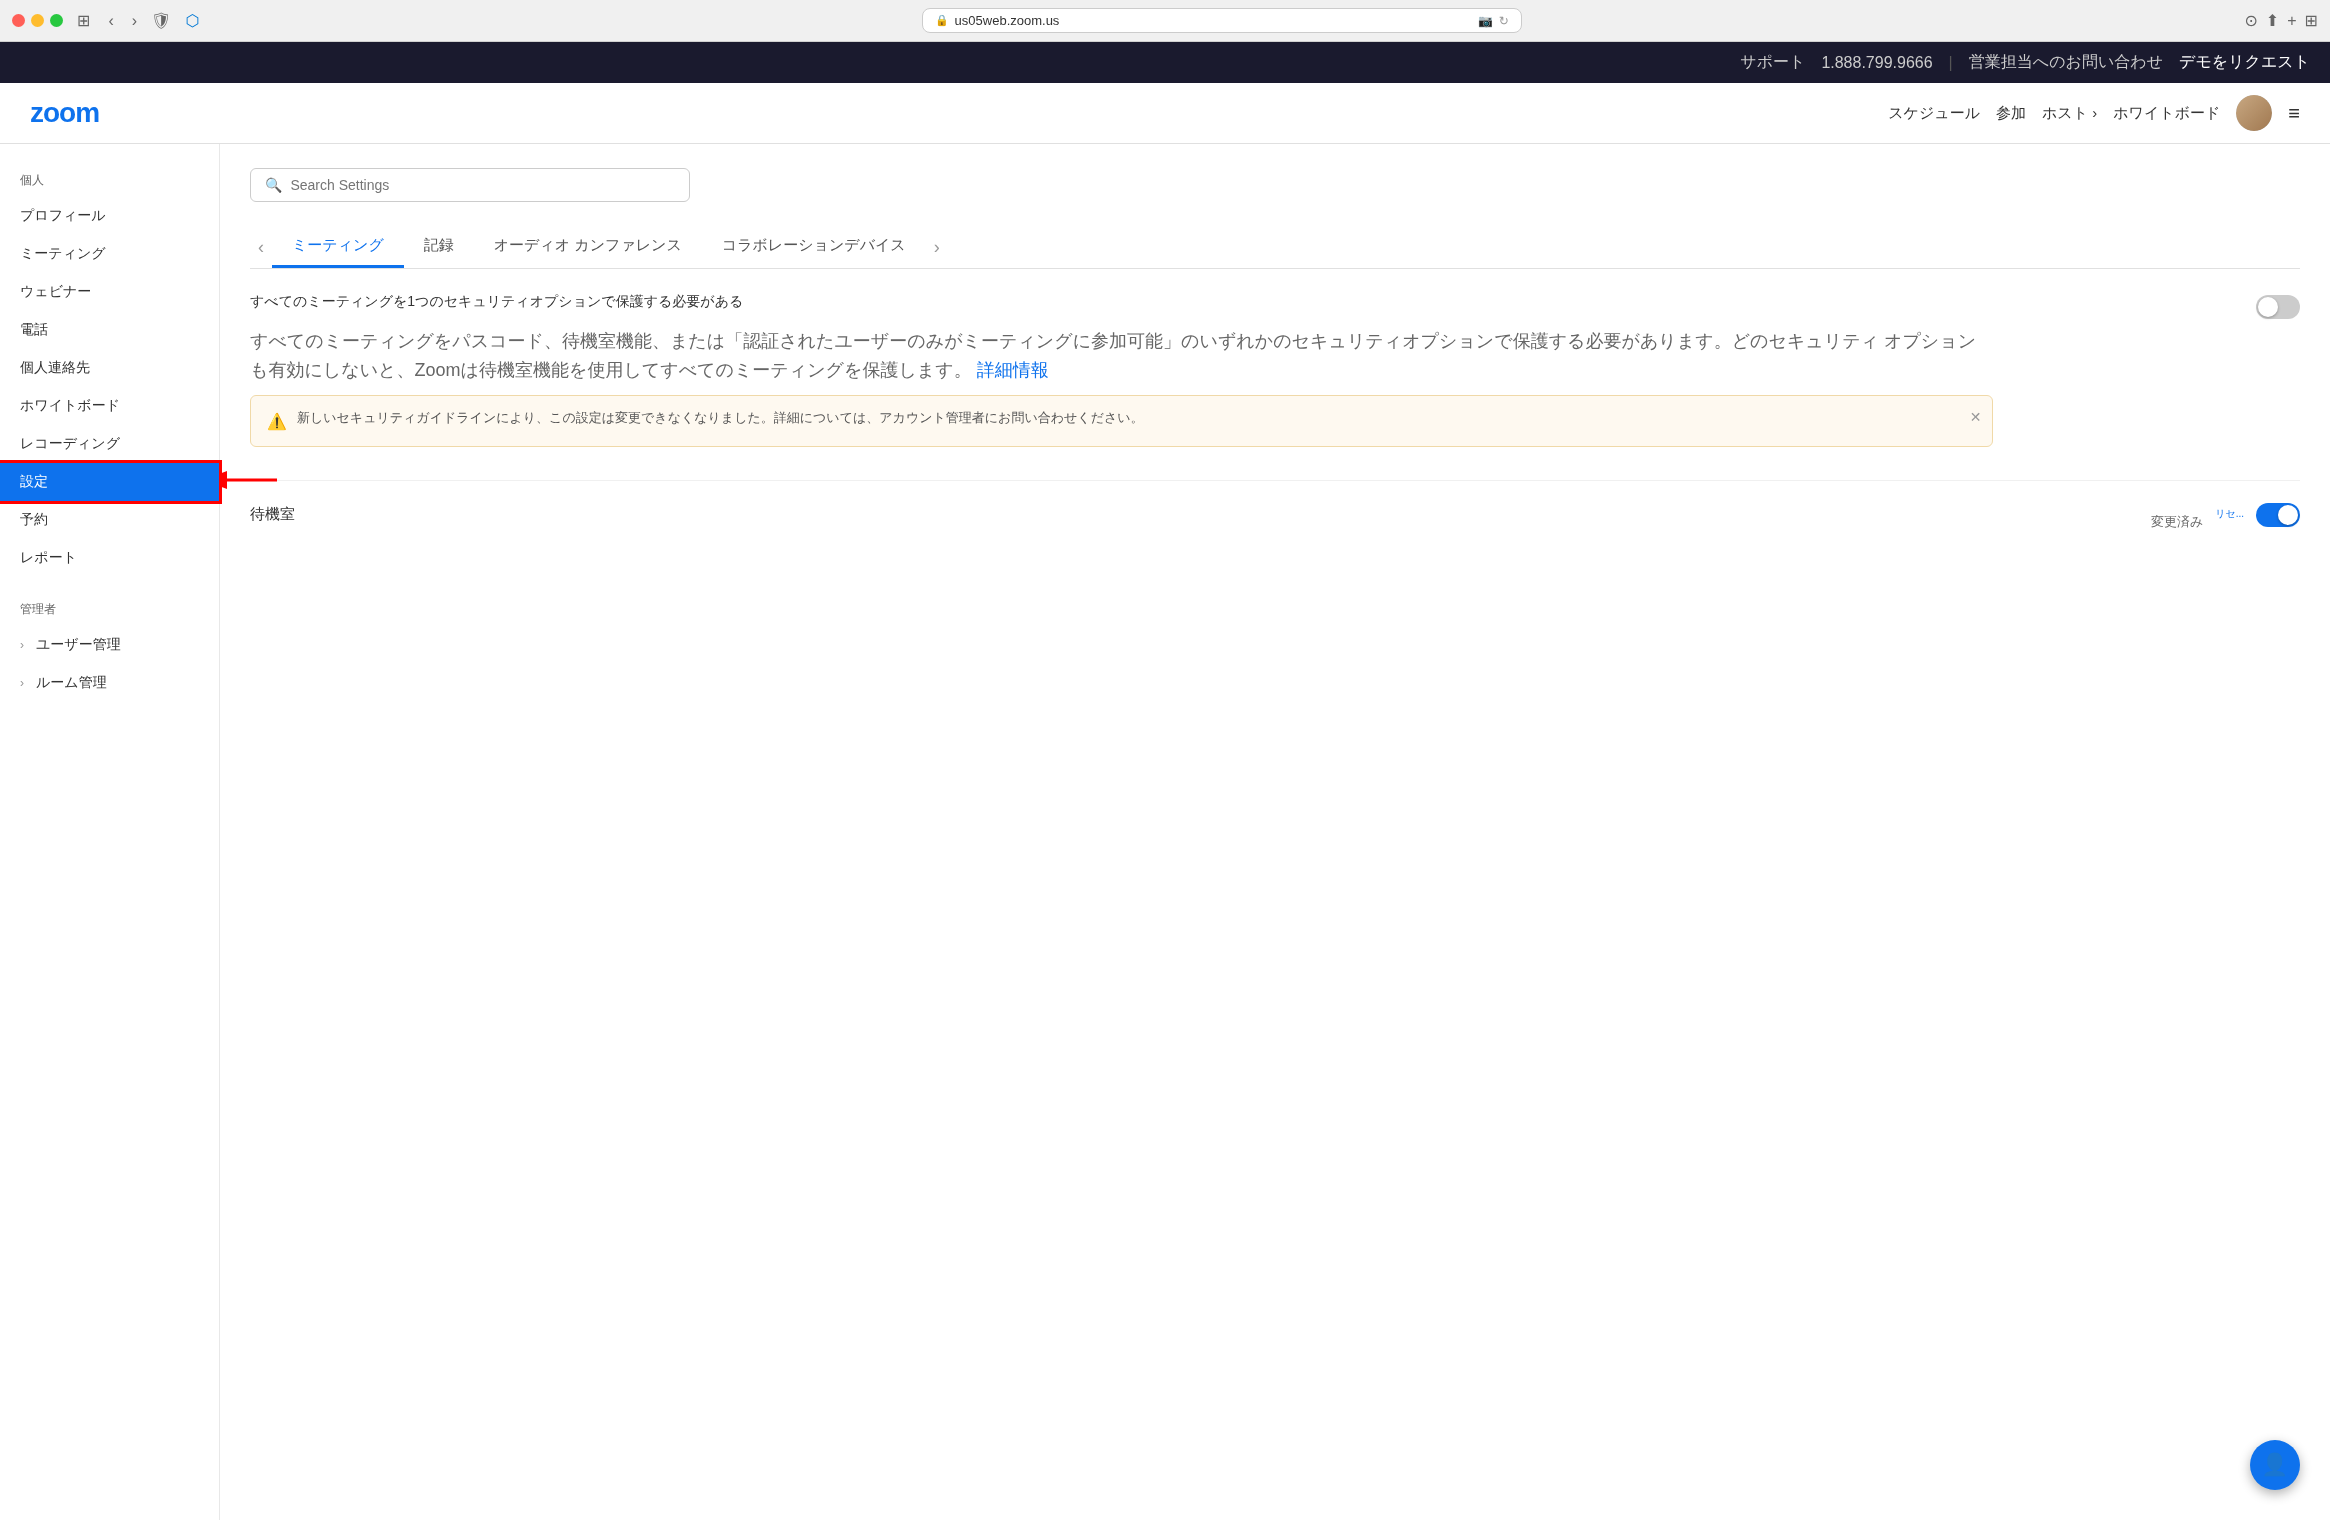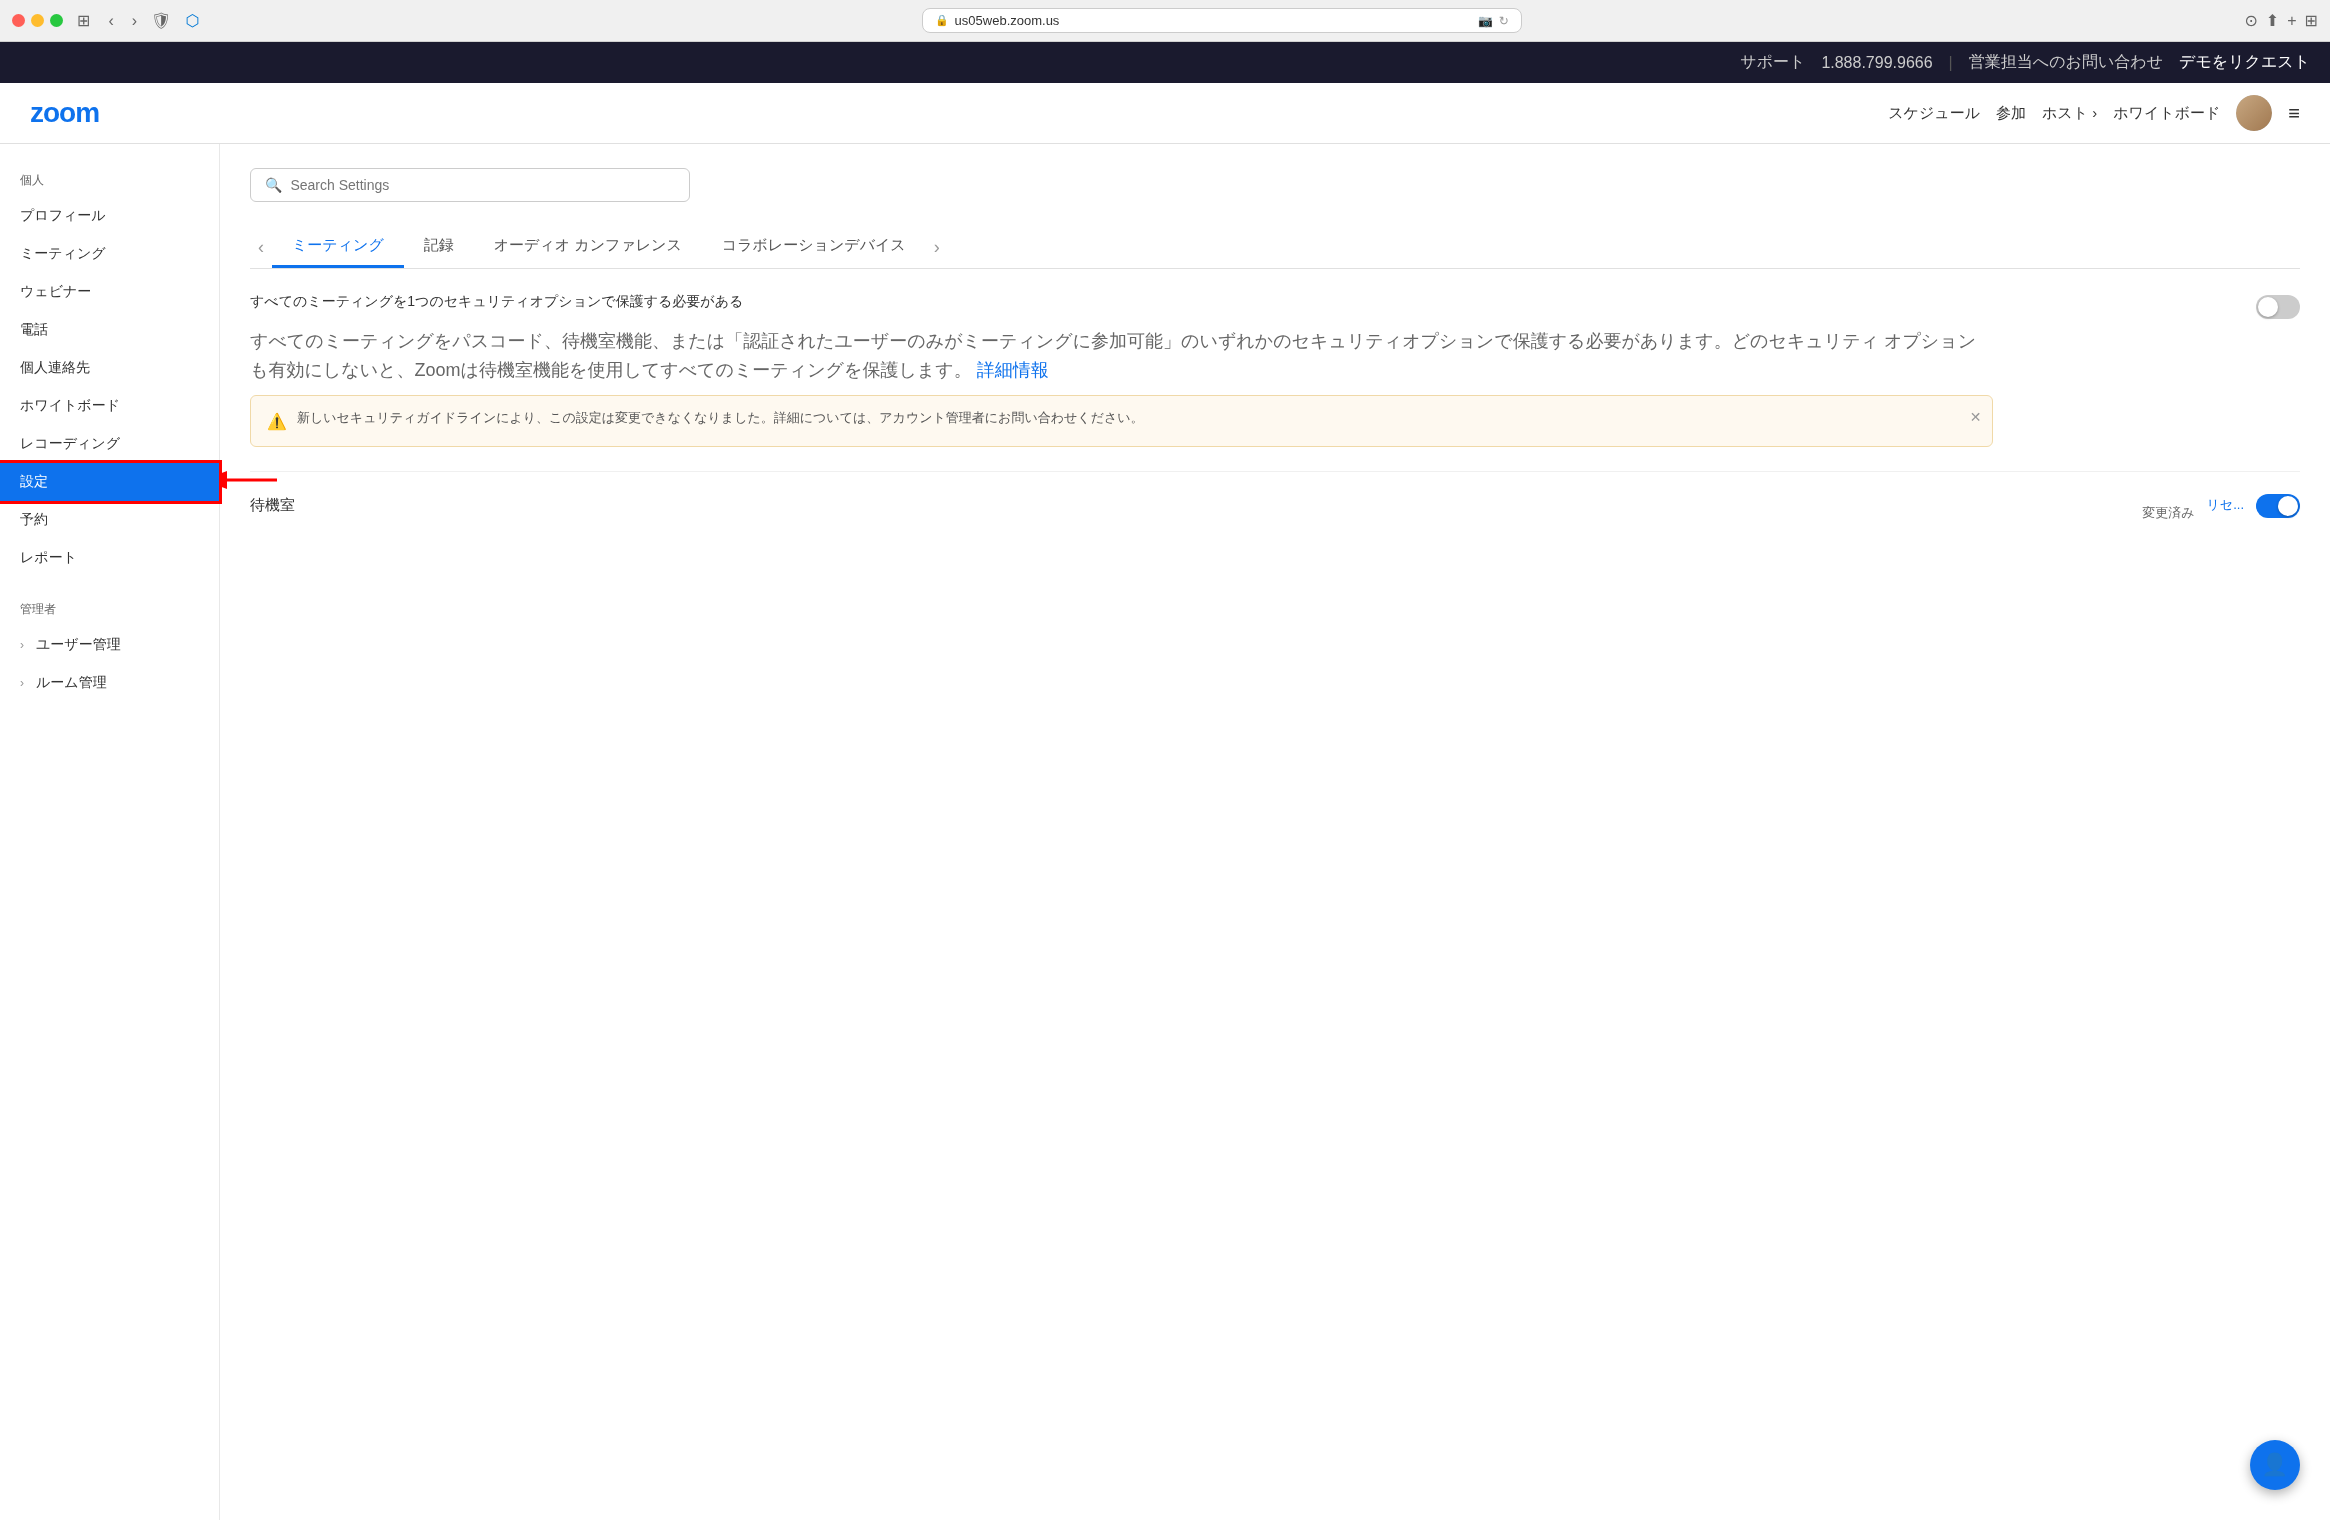--- a/index.html
+++ b/index.html
@@ -151,21 +151,21 @@
     .section-title {
       font-size: 15px;
       color: #333;
       background: #f5f5f5;
       padding: 10px 16px;
       margin-bottom: 20px;
       border-radius: 2px;
     }
 
     
-    .setting-item { margin-bottom: 24px; }
+    .setting-item { margin-bottom: 33px; }
     .setting-row { display: flex; justify-content: space-between; align-items: flex-start; margin-bottom: 8px; }
     .setting-label { font-size: 14px; color: #333; font-weight: 500; max-width: 85%; }
     .setting-description { font-size: 18px; color: #666; line-height: 1.6; max-width: 85%; margin-bottom: 10px; }
     .setting-link { color: #0e72ed; text-decoration: none; }
 
     
     .toggle {
       width: 44px;
       height: 24px;
       border-radius: 12px;
@@ -221,21 +221,21 @@
     .waiting-room-row {
       display: flex;
       justify-content: space-between;
       align-items: center;
       padding: 16px 0;
       border-top: 1px solid #f0f0f0;
     }
     .setting-label-lg { font-size: 15px; color: #333; font-weight: 400; }
     .setting-status-row { display: flex; align-items: center; gap: 12px; }
     .status-text { font-size: 13px; color: #666; margin-top: 16px; }
-    .reset-link { font-size: 13px; color: #0e72ed; cursor: pointer; text-decoration: none; }
+    .reset-link { font-size: 10px; color: #0e72ed; cursor: pointer; text-decoration: none; }
 
     .sidebar-item-wrapper {
       position: relative;
       border-radius: 15px;
     }
 
     .red-box {
       position: absolute;
       top: -3px;
       left: -3px;

